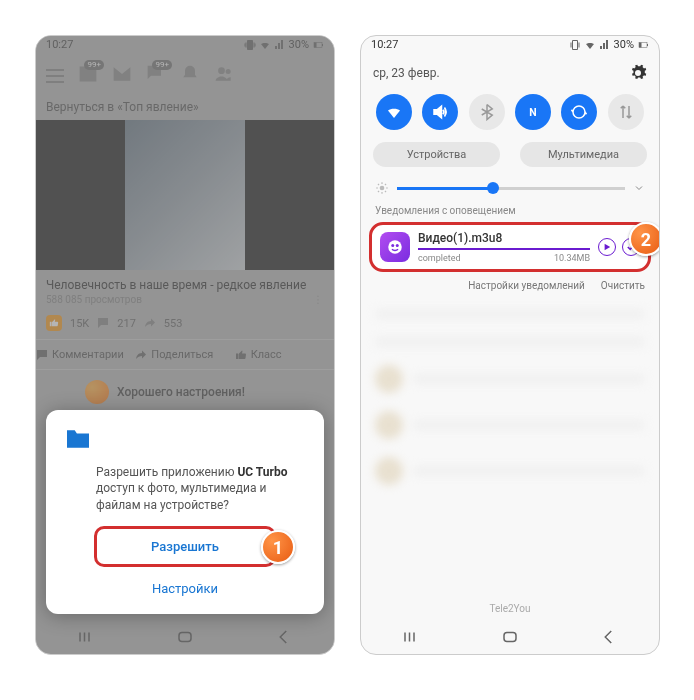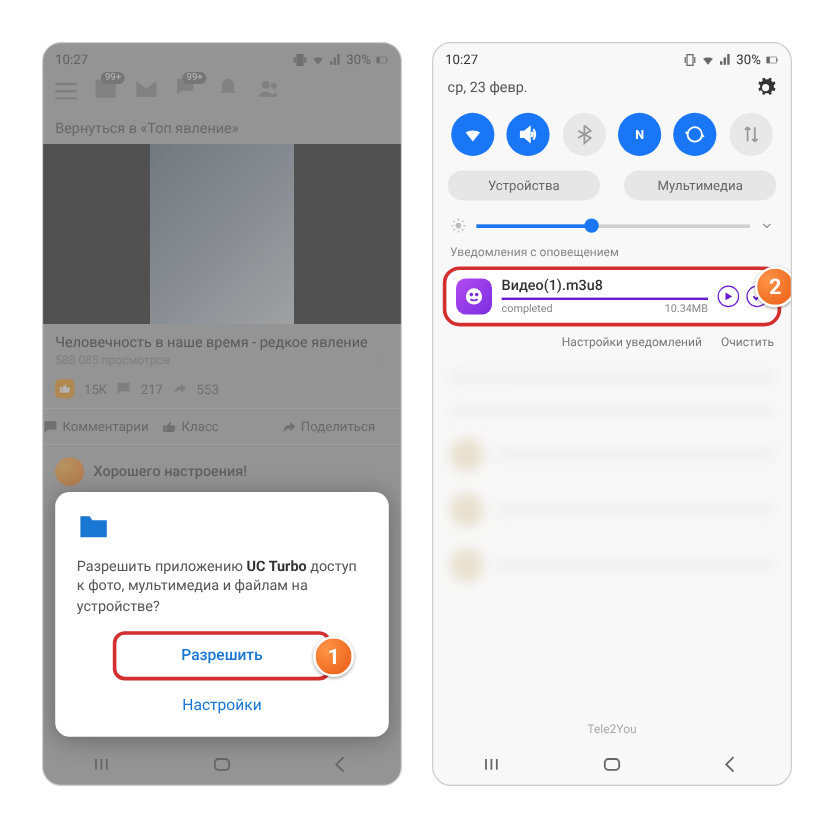--- a/index.html
+++ b/index.html
@@ -2,21 +2,21 @@
 <html><head>
 <meta charset="utf-8">
 <style>
   * { box-sizing: border-box; margin: 0; padding: 0; }
   body { background: #fff; font-family: -apple-system, Roboto, Arial, sans-serif; width: 694px; height: 700px; position: relative; }
   .phone { position: absolute; width: 300px; height: 620px; border: 1px solid #ccc; border-radius: 16px; overflow: hidden; background: #fff; }
   .phone-left { left: 35px; top: 35px; background: #b5b5b5; }
   .phone-right { left: 360px; top: 35px; background: #f8f8f8; }
 
   
-  .status { height: 22px; display: flex; justify-content: space-between; align-items: flex-end; padding: 2px 10px; font-size: 11px; color: #333; }
+  .status { height: 22px; display: flex; justify-content: space-between; align-items: flex-start; padding: 2px 10px; font-size: 11px; color: #333; }
   .phone-left .status { color: #444; background: #b5b5b5; }
   .status .right { display: flex; align-items: center; gap: 3px; }
   .status svg { width: 12px; height: 12px; }
 
   
   .scrim { position: absolute; inset: 0; background: rgba(120,120,120,0.55); }
 
   
   .toolbar { height: 36px; display: flex; align-items: center; gap: 14px; padding: 0 10px; position: relative; }
   .toolbar .burger { width: 18px; height: 14px; }
@@ -28,27 +28,27 @@
 
   .video { height: 150px; background: #222; display: flex; align-items: center; justify-content: center; }
   .video-inner { width: 120px; height: 150px; background: linear-gradient(135deg,#6a7a88 0%, #9aa4ad 50%, #cfd4d8 100%); }
 
   .post-title { padding: 8px 10px 2px; font-size: 12px; color: #333; }
   .post-views { padding: 0 10px 6px; font-size: 10px; color: #888; display:flex; justify-content:space-between; align-items:center;}
   .post-stats { display: flex; align-items: center; gap: 8px; padding: 4px 10px 8px; font-size: 11px; color: #666; }
   .post-stats .like { background:#f79b1e; border-radius:4px; width:16px; height:16px; display:inline-flex; align-items:center; justify-content:center;}
   .post-actions { display: flex; border-top: 1px solid #ccc; border-bottom: 1px solid #ccc; }
   .post-actions > div { flex: 1; text-align: center; padding: 8px 0; font-size: 11px; color: #555; display:flex; align-items:center; gap:4px;}
-  .mood { display:flex; align-items:center; gap:8px; padding:10px; font-size:12px; color:#444; font-weight:500;}
+  .mood { display:flex; align-items:center; gap:8px; padding:10px; font-size:12px; color:#444; font-weight:500;margin-left:39px;}
   .mood-avatar { width:24px; height:24px; border-radius:50%; background: radial-gradient(circle at 30% 30%, #ffb347, #ff7a18);}
 
   
   .dialog { position:absolute; left:10px; right:10px; bottom:40px; background:#fff; border-radius:12px; padding:14px 18px 8px; box-shadow: 0 2px 20px rgba(0,0,0,0.3); z-index:5;}
   .dialog .folder { width:28px; height:22px; margin:4px auto 10px; }
-  .dialog .msg { font-size:12px; color:#555; line-height:1.4; text-align:left;}
+  .dialog .msg { font-size:12px; color:#555; line-height:1.4; text-align:left;margin-left:32px;}
   .dialog .msg b { color:#333; }
   .dialog .actions { margin-top:12px;}
   .dialog .btn { display:block; text-align:center; padding:10px 0; font-size:13px; }
   .dialog .btn.allow { color:#1976d2; font-weight:500;}
   .dialog .btn.deny { color:#1976d2; }
   .highlight-allow { border:3px solid #d32f2f; border-radius:10px; margin:0 30px 4px; }
 
   
   .navbar { position:absolute; bottom:0; left:0; right:0; height:34px; display:flex; align-items:center; justify-content:space-around; }
 
@@ -165,29 +165,29 @@
   </div>
   <div class="post-actions">
     <div>
         <svg width="12" height="12" viewBox="0 0 24 24">
           <path fill="#666" d="M2 2h20v14H8l-6 6z"></path>
         </svg>
         <span>Комментарии</span>
       </div>
     <div>
         <svg width="12" height="12" viewBox="0 0 24 24">
-          <path fill="#666" d="M2 20h4V9H2zm20-9c0-1-1-2-2-2h-6l1-5-1-1-7 7v10h12c1 0 2-1 2-2z"></path>
-        </svg>
-        <span>Класс</span>
+          <path fill="#666" d="M14 3v5C6 8 3 14 2 20c3-4 7-6 12-6v5l8-8z"></path>
+        </svg>
+        <span>Поделиться</span>
       </div>
     <div>
         <svg width="12" height="12" viewBox="0 0 24 24">
-          <path fill="#666" d="M14 3v5C6 8 3 14 2 20c3-4 7-6 12-6v5l8-8z"></path>
-        </svg>
-        <span>Поделиться</span>
+          <path fill="#666" d="M2 20h4V9H2zm20-9c0-1-1-2-2-2h-6l1-5-1-1-7 7v10h12c1 0 2-1 2-2z"></path>
+        </svg>
+        <span>Класс</span>
       </div>
   </div>
   <div class="mood">
     <div class="mood-avatar"></div>
     <span>Хорошего настроения!</span>
   </div>
 
   <div class="scrim"></div>
 
   <div class="dialog">

